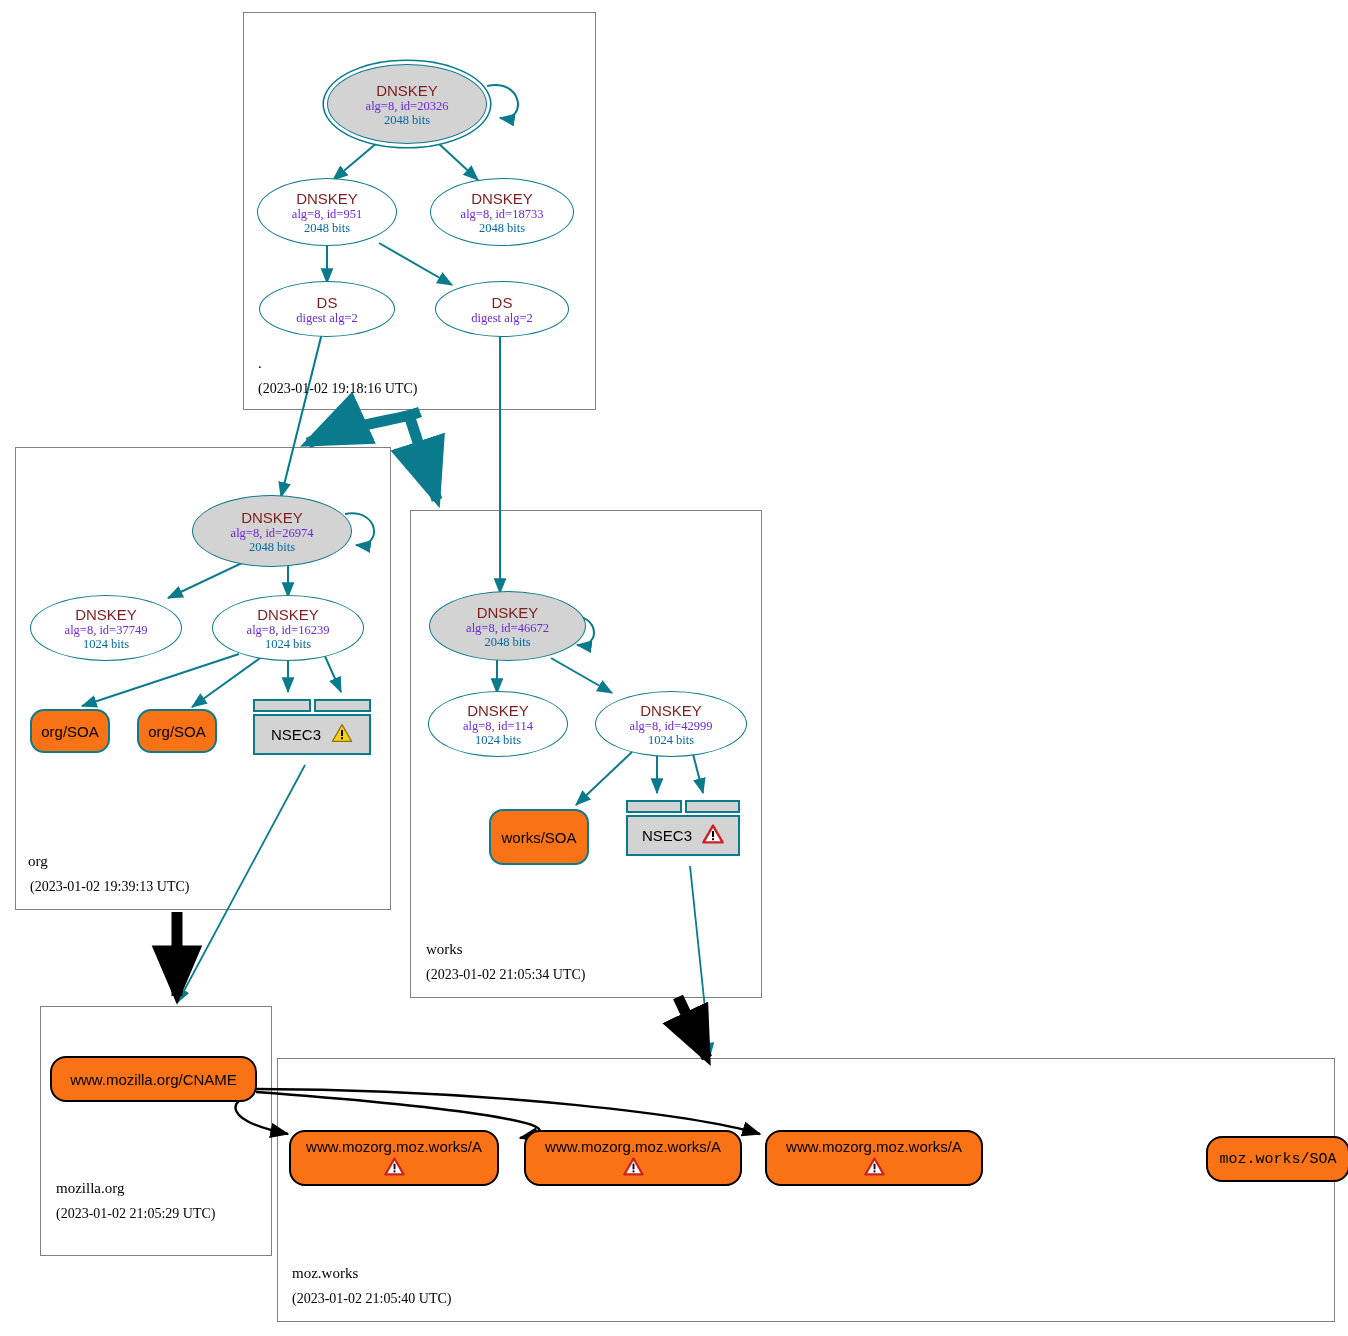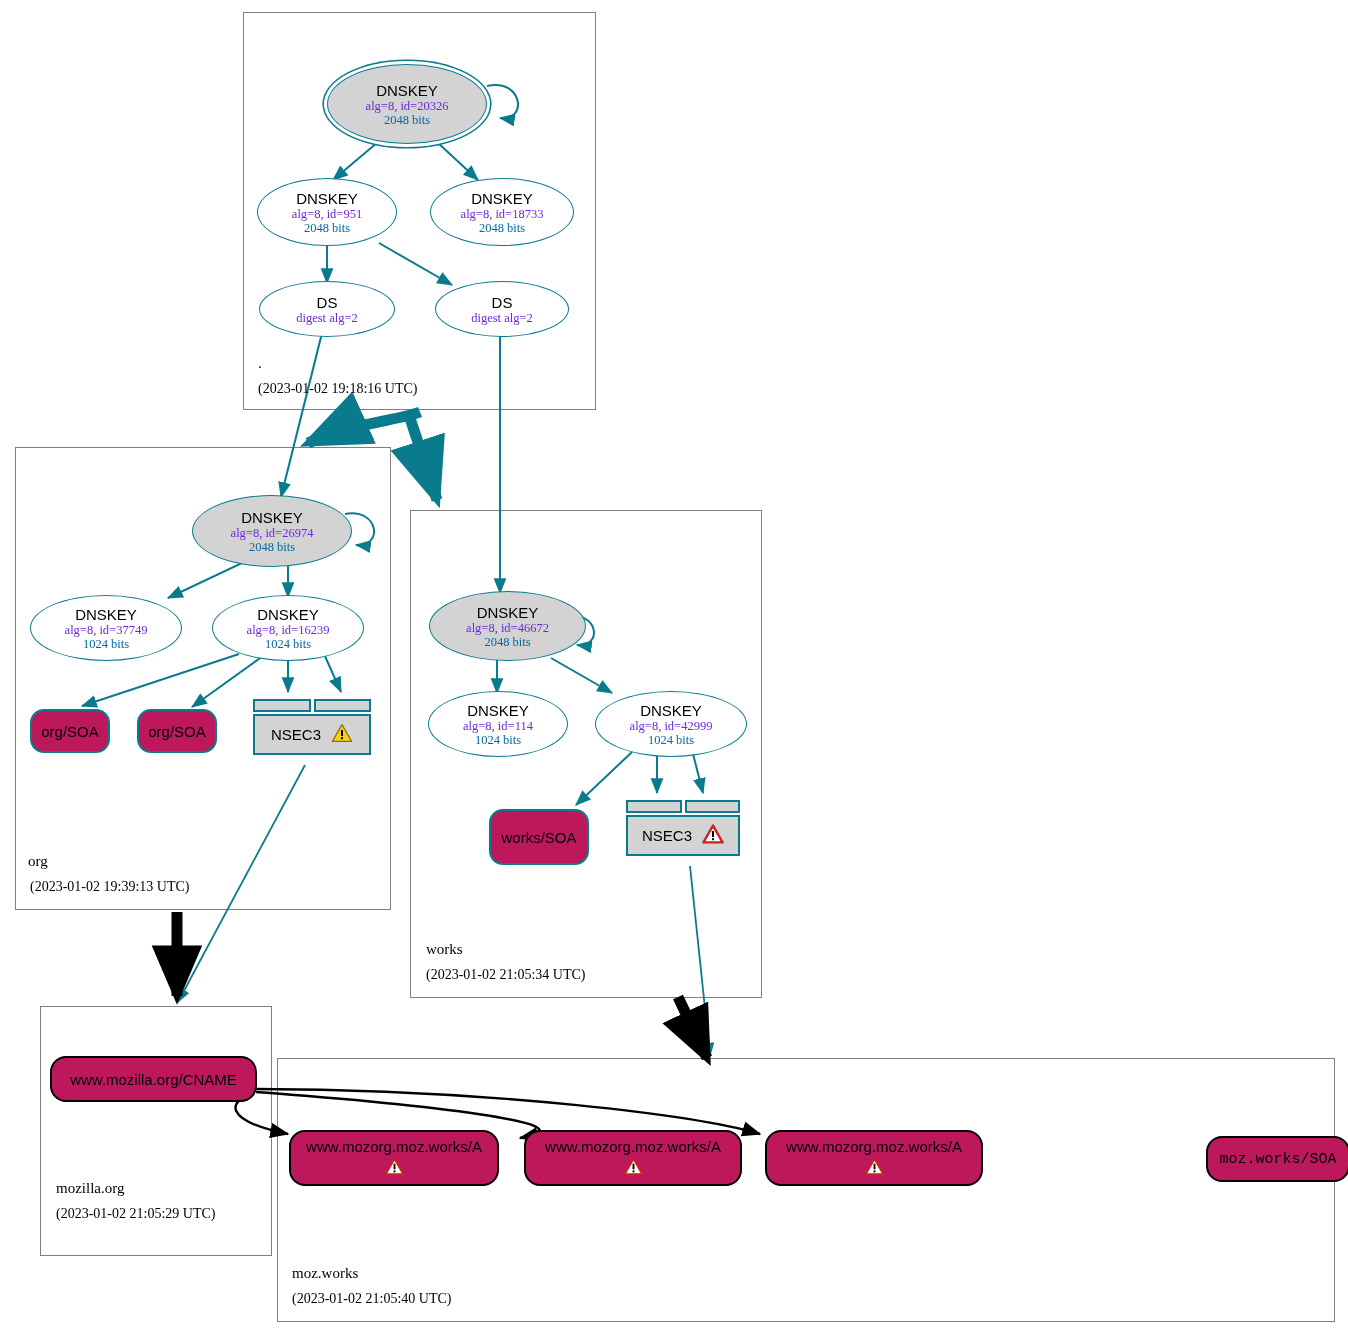--- a/index.html
+++ b/index.html
@@ -26,29 +26,29 @@
 
   
   .ell{
     position:absolute;z-index:2;display:flex;flex-direction:column;
     align-items:center;justify-content:center;text-align:center;
     box-sizing:border-box;border:1.6px solid #0a7b8c;border-radius:50%;
     background:#ffffff;
   }
   .ell.sep{background:#d3d3d3;}
   .ell.anchor{box-shadow:0 0 0 3px #ffffff,0 0 0 4.6px #0a7b8c;}
-  .ell .t1{font-family:"Liberation Sans", sans-serif;font-size:15px;color:#000000;line-height:17px;}
+  .ell .t1{font-family:"Liberation Sans", sans-serif;font-size:15px;color:#7f1d1d;line-height:17px;}
   .ell .t2{font-family:"Liberation Serif", serif;font-size:12.5px;color:#6d28d9;line-height:14px;}
   .ell .t3{font-family:"Liberation Serif", serif;font-size:12.5px;color:#0369a1;line-height:14px;}
 
   
   .rrec{
     position:absolute;z-index:2;box-sizing:border-box;
     display:flex;flex-direction:column;align-items:center;justify-content:center;
-    border:2px solid #0a7b8c;border-radius:14px;background:#be185d;
+    border:2px solid #0a7b8c;border-radius:14px;background:#f97316;
     font-family:"Liberation Sans", sans-serif;font-size:15px;color:#000;
     text-align:center;white-space:nowrap;
   }
   .rrec.black{border:2.6px solid #000;border-radius:16px;}
   .rrec.dashed{border:2px dashed #bbbbbb;color:#000;border-radius:10px;}
   .rrec .warn{margin-top:2px;}
 
   
   .nsec{position:absolute;z-index:2;box-sizing:border-box;}
   .nsec .hdr{display:flex;gap:3px;height:13px;}

